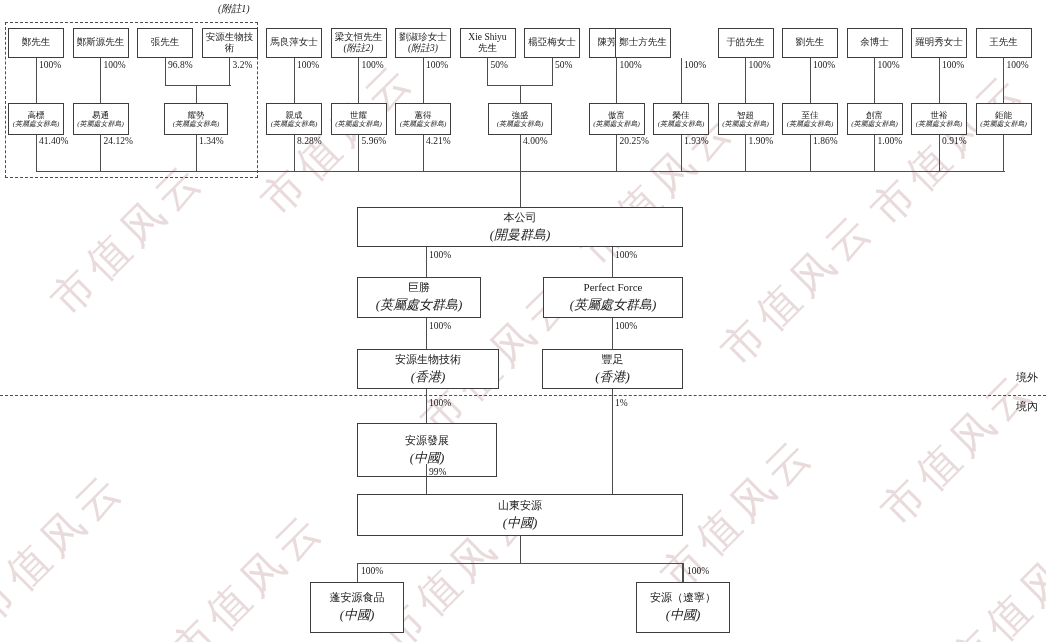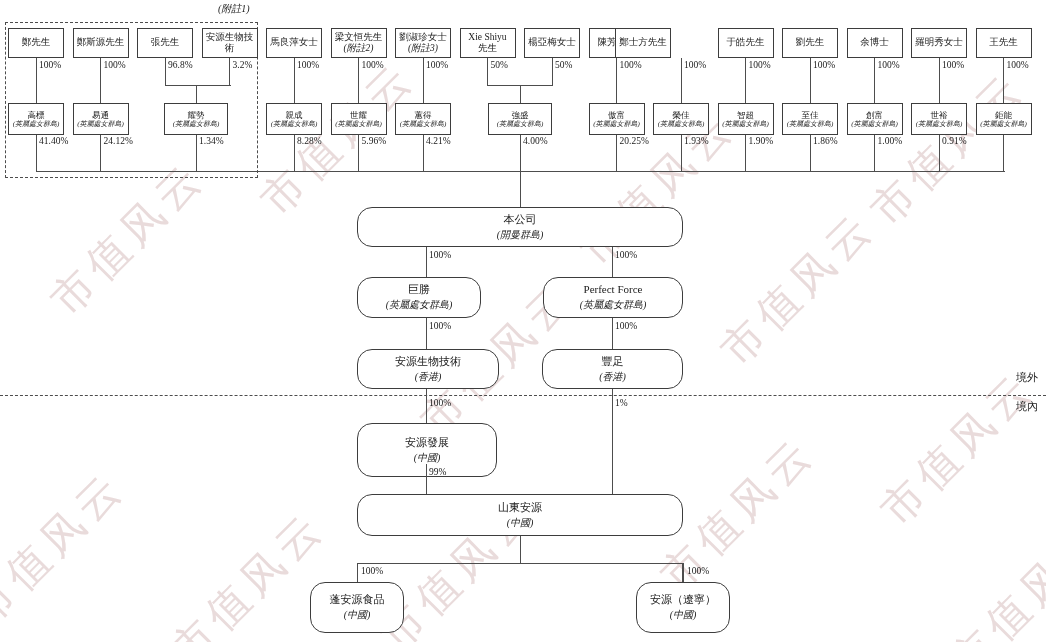--- a/index.html
+++ b/index.html
@@ -13,22 +13,22 @@
   .hl{position:absolute;height:1.4px;background:#4d4d4d;}
   .box{position:absolute;border:1.4px solid #3d3d3d;background:#fff;box-sizing:border-box;
        display:flex;flex-direction:column;align-items:center;justify-content:center;
        text-align:center;line-height:1.18;}
   .pb{top:28px;width:56px;height:30px;font-size:9.5px;}
   .cb{top:103px;width:56px;height:32px;font-size:8.5px;}
   .cb .rg{font-size:7px;}
   .rg{font-style:italic;}
   .nt{font-style:italic;}
   .pct{position:absolute;font-size:9.5px;white-space:nowrap;}
-  .midbox{font-size:11px;line-height:1.45;border-radius:15px;}
-  .midbox .rg{font-size:10px;}
+  .midbox{font-size:11px;line-height:1.45;}
+  .midbox .rg{font-size:13px;}
   .dashedbox{position:absolute;left:5px;top:22px;width:253px;height:156px;
              border:1.4px dashed #4d4d4d;box-sizing:border-box;}
   .sepline{position:absolute;left:0;top:395px;width:1046px;border-top:1.4px dashed #4d4d4d;}
   .note1{position:absolute;left:218px;top:2px;font-size:10px;font-style:italic;}
   .sidelab{position:absolute;right:8px;font-size:11px;}
 </style>
 </head>
 <body>
 
 <div class="canvas">

